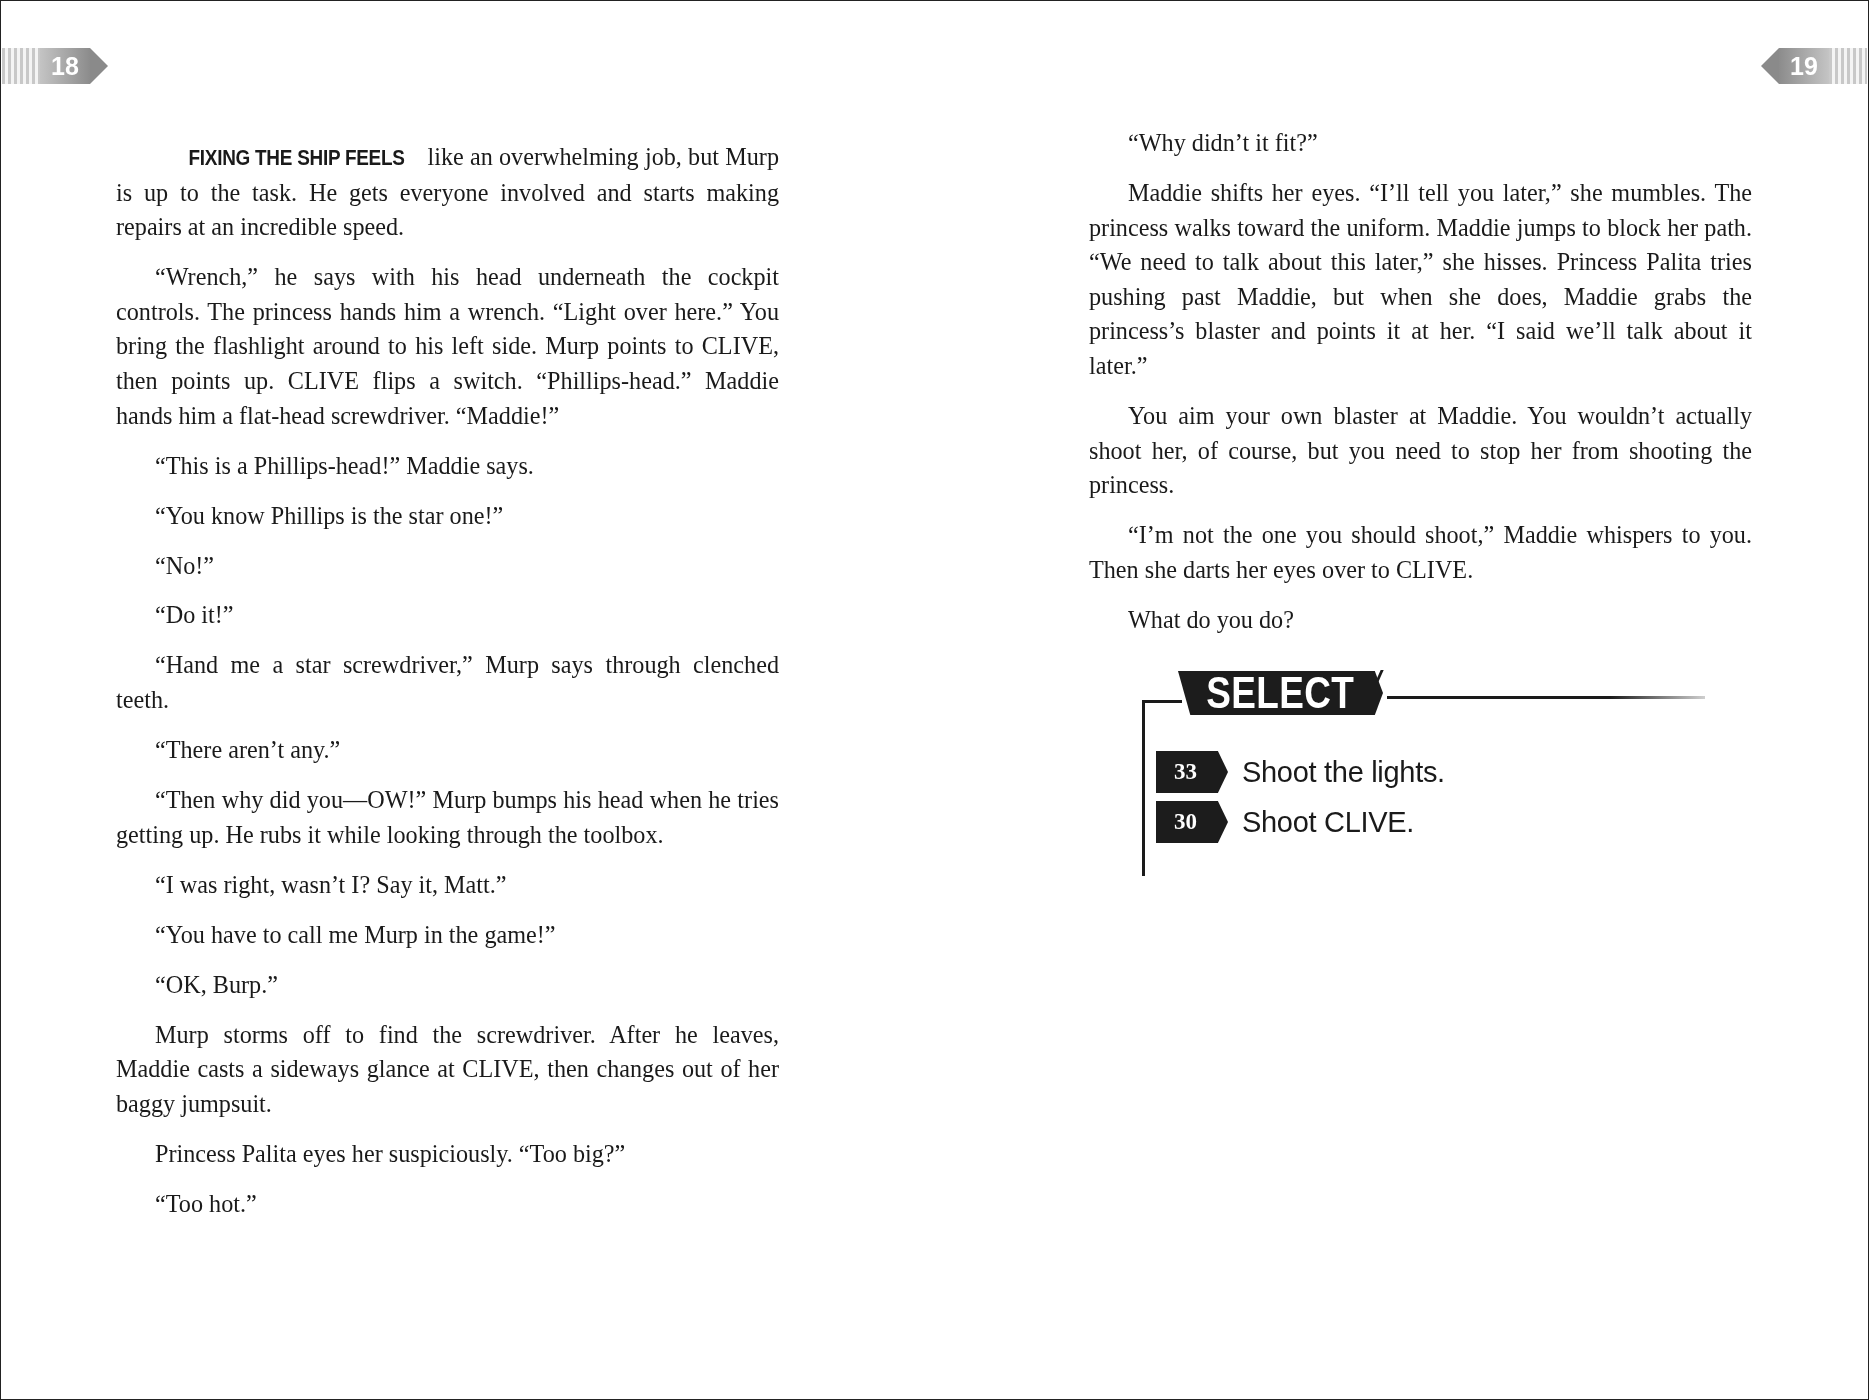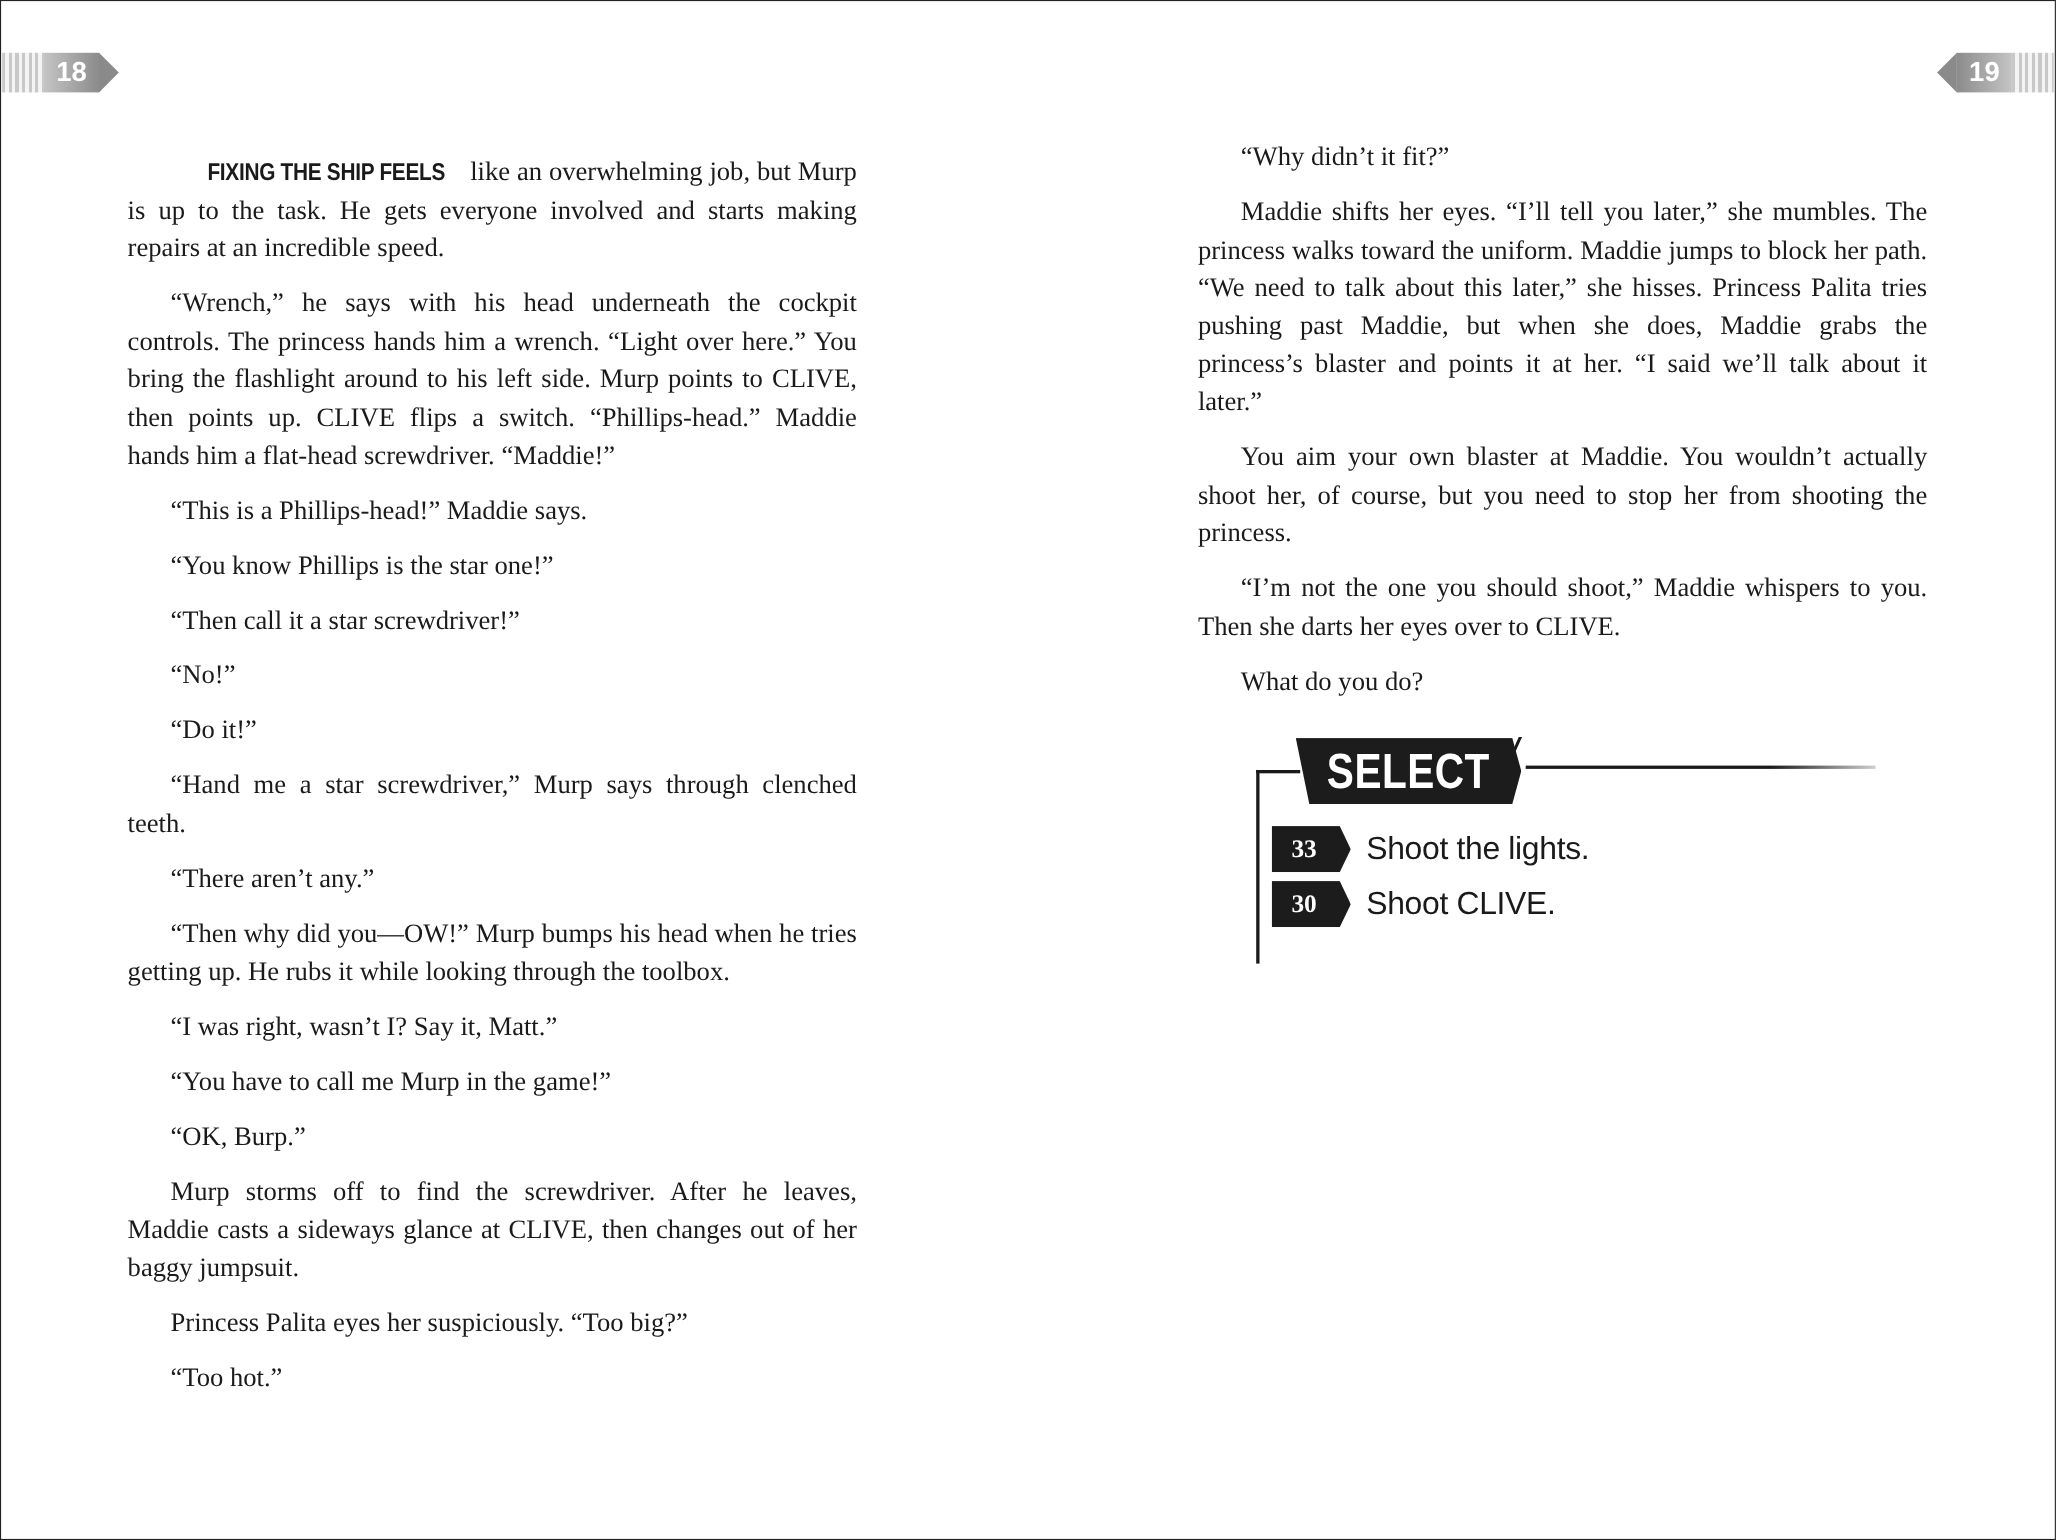--- a/index.html
+++ b/index.html
@@ -67,21 +67,21 @@
     position: absolute; left: 1142px; top: 668px; width: 570px; height: 215px;
   }
   .sb-vline { position: absolute; left: 0; top: 32px; width: 3px; height: 176px; background: #1a1a1a; }
   .sb-hline-left { position: absolute; left: 0; top: 32px; width: 40px; height: 3px; background: #1a1a1a; }
   .sb-hline-right {
     position: absolute; left: 245px; top: 28px; width: 318px; height: 3px;
     background: linear-gradient(90deg, #1a1a1a 70%, #cfcfcf);
   }
   .sb-slash { position: absolute; left: 232px; top: 2px; width: 3px; height: 30px; background: #1a1a1a; transform: skewX(-24deg); }
   .sb-header {
-    position: absolute; left: 36px; top: 3px; width: 205px; height: 60px;
+    position: absolute; left: 36px; top: 3px; width: 205px; height: 44px;
     background: #1c1c1c;
     clip-path: polygon(0 0, 96% 0, 100% 50%, 96% 100%, 6% 100%);
     display: flex; align-items: center; justify-content: center;
   }
   .sb-header span {
     color: #fff; font-family: "Liberation Sans", sans-serif; font-weight: bold;
     font-size: 45px; letter-spacing: 0.5px;
     transform: scaleX(0.82); display: inline-block;
   }
   .choice {
@@ -113,21 +113,20 @@
   <div class="pg-stripes"></div>
   <div class="pg-body">19</div>
   <div class="pg-arrow-l"></div>
 </div>
 
 <div class="column left">
   <p><span class="lead">FIXING THE SHIP FEELS</span><span> like an overwhelming job, but Murp is up to the task. He gets everyone involved and starts making repairs at an incredible speed.</span></p>
   <p>“Wrench,” he says with his head underneath the cockpit controls. The princess hands him a wrench. “Light over here.” You bring the flashlight around to his left side. Murp points to CLIVE, then points up. CLIVE flips a switch. “Phillips-head.” Maddie hands him a flat-head screwdriver. “Maddie!”</p>
   <p>“This is a Phillips-head!” Maddie says.</p>
   <p>“You know Phillips is the star one!”</p>
-  <p>“Then call it a star screwdriver!”</p>
   <p>“No!”</p>
   <p>“Do it!”</p>
   <p>“Hand me a star screwdriver,” Murp says through clenched teeth.</p>
   <p>“There aren’t any.”</p>
   <p>“Then why did you—OW!” Murp bumps his head when he tries getting up. He rubs it while looking through the toolbox.</p>
   <p>“I was right, wasn’t I? Say it, Matt.”</p>
   <p>“You have to call me Murp in the game!”</p>
   <p>“OK, Burp.”</p>
   <p>Murp storms off to find the screwdriver. After he leaves, Maddie casts a sideways glance at CLIVE, then changes out of her baggy jumpsuit.</p>
   <p>Princess Palita eyes her suspiciously. “Too big?”</p>

